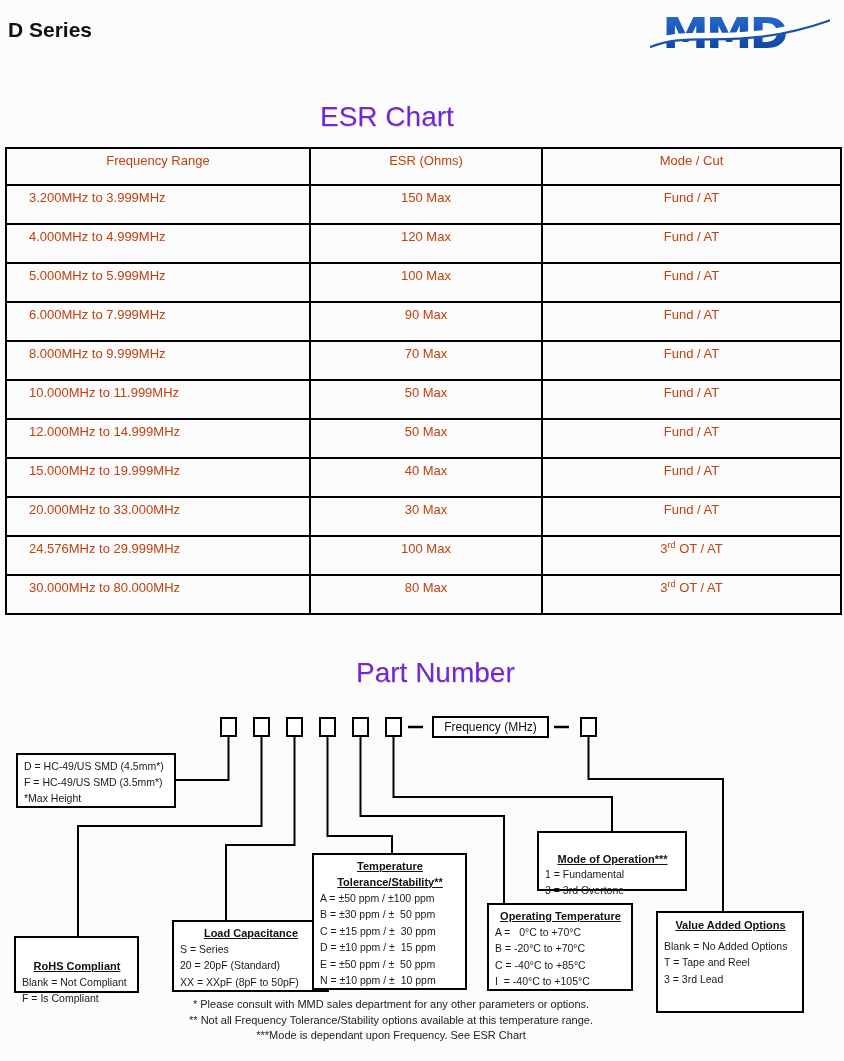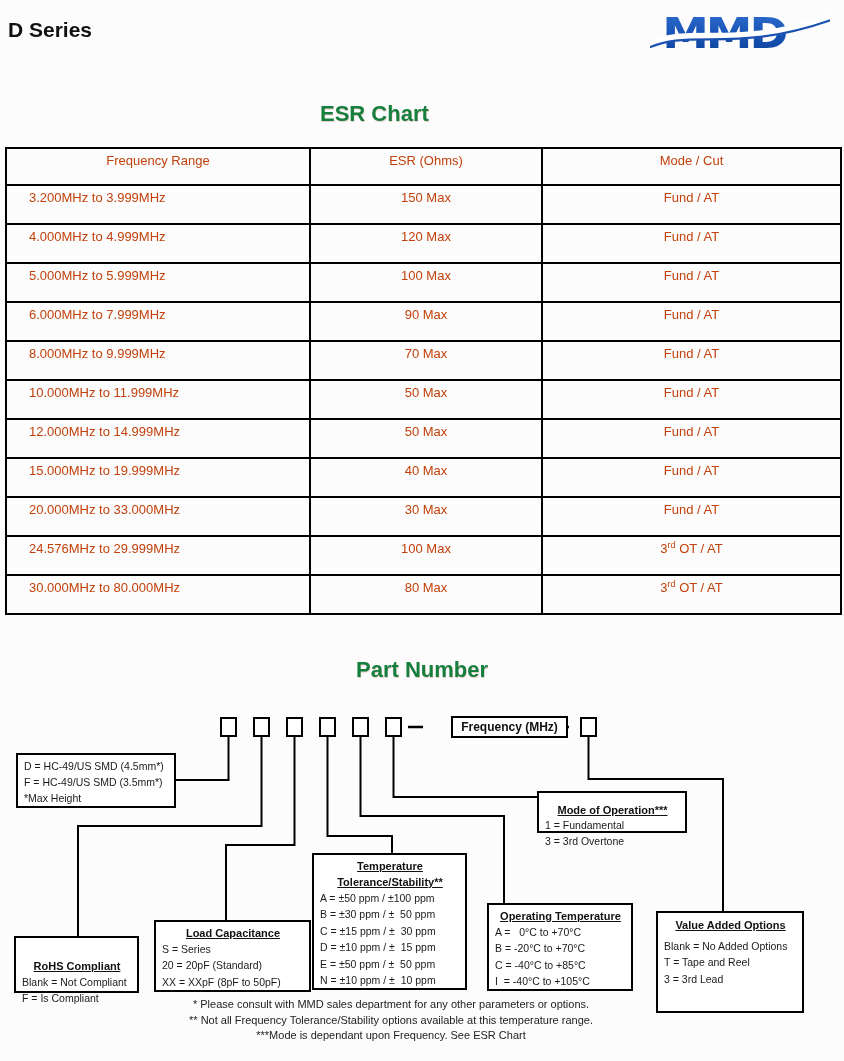--- a/index.html
+++ b/index.html
@@ -8,21 +8,21 @@
     position:relative;width:844px;height:1061px;margin:0 auto;
     background:#fcfcfc;font-family:"Liberation Sans",sans-serif;color:#161616;
     overflow:hidden;
   }
   .doc-title{
     position:absolute;left:8px;top:18px;font-size:21px;font-weight:700;color:#101010;
     letter-spacing:0px;
   }
   .logo{position:absolute;left:650px;top:6px;width:180px;height:54px;}
   .section-heading{
-    position:absolute;font-size:22px;font-weight:700;color:#15803d;
+    position:absolute;font-size:28px;font-weight:400;color:#6d28d9;
     text-shadow:0.5px 0.5px 0 rgba(200,60,60,0.25);
   }
   #esr-heading{left:320px;top:101px;}
   #pn-heading{left:356px;top:657px;}
 
   
   table.esr{
     position:absolute;left:5px;top:147px;width:835px;
     border-collapse:collapse;table-layout:fixed;
     font-size:13px;color:#c2410c;
@@ -36,37 +36,37 @@
   table.esr td.c2,table.esr td.c3{text-align:center;}
   table.esr sup{font-size:9px;line-height:0;}
 
   
   .diagram-svg{position:absolute;left:0;top:0;width:844px;height:1061px;pointer-events:none;}
   .pn-box{
     position:absolute;width:17px;height:20px;border:2px solid #000;background:#fff;top:717px;
   }
   .freq-box{
     position:absolute;left:432px;top:716px;width:117px;height:22px;border:2px solid #000;background:#fff;
-    font-size:12px;font-weight:700;text-align:center;line-height:18px;color:#111;margin-left:19px;
+    font-size:12px;font-weight:400;text-align:center;line-height:18px;color:#111;
   }
   .ann{
     position:absolute;border:2px solid #000;background:#fff;padding:2px 5px 2px 6px;color:#1a1a1a;
   }
   .ann-title{
     font-size:11px;font-weight:700;text-align:center;text-decoration:underline;
     line-height:16px;white-space:pre;color:#111;
   }
   .ann-item{font-size:10.5px;line-height:16.3px;white-space:pre;}
   #ann-package{left:16px;top:753px;width:160px;height:55px;padding-top:4px;}
   #ann-package .ann-item{line-height:15.8px;font-size:10.5px;}
   #ann-rohs{left:14px;top:936px;width:125px;height:57px;padding-top:20px;}
-  #ann-load{left:154px;top:920px;width:157px;height:72px;padding-top:3px;}
+  #ann-load{left:172px;top:920px;width:157px;height:72px;padding-top:3px;}
   #ann-temp{left:312px;top:853px;width:155px;height:137px;padding-top:3px;}
   #ann-temp .ann-item{line-height:16.4px;}
-  #ann-mode{left:537px;top:791px;width:150px;height:42px;padding-top:9px;}
+  #ann-mode{left:537px;top:831px;width:150px;height:60px;padding-top:18px;}
   #ann-mode .ann-item{line-height:15.6px;}
   #ann-optemp{left:487px;top:903px;width:146px;height:88px;padding-top:3px;}
   #ann-vao{left:656px;top:911px;width:148px;height:102px;padding-top:4px;}
   #ann-vao .ann-title{margin-bottom:5px;}
 
   .footnotes{
     position:absolute;left:0px;top:997px;width:782px;text-align:center;
     font-size:11px;line-height:15.6px;color:#222;
   }
 </style>

